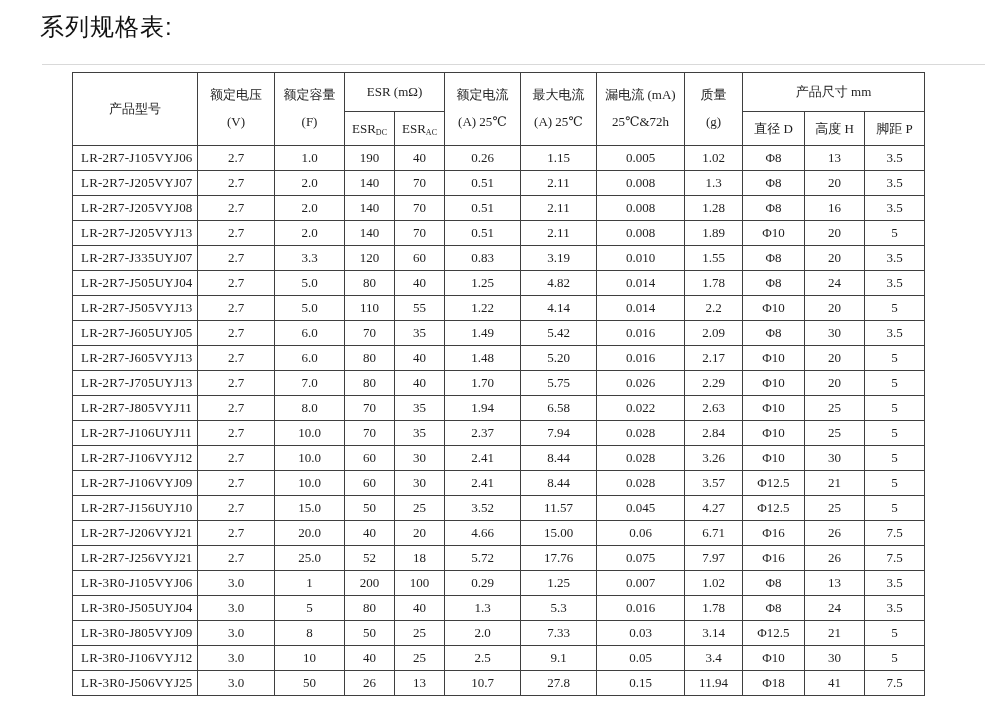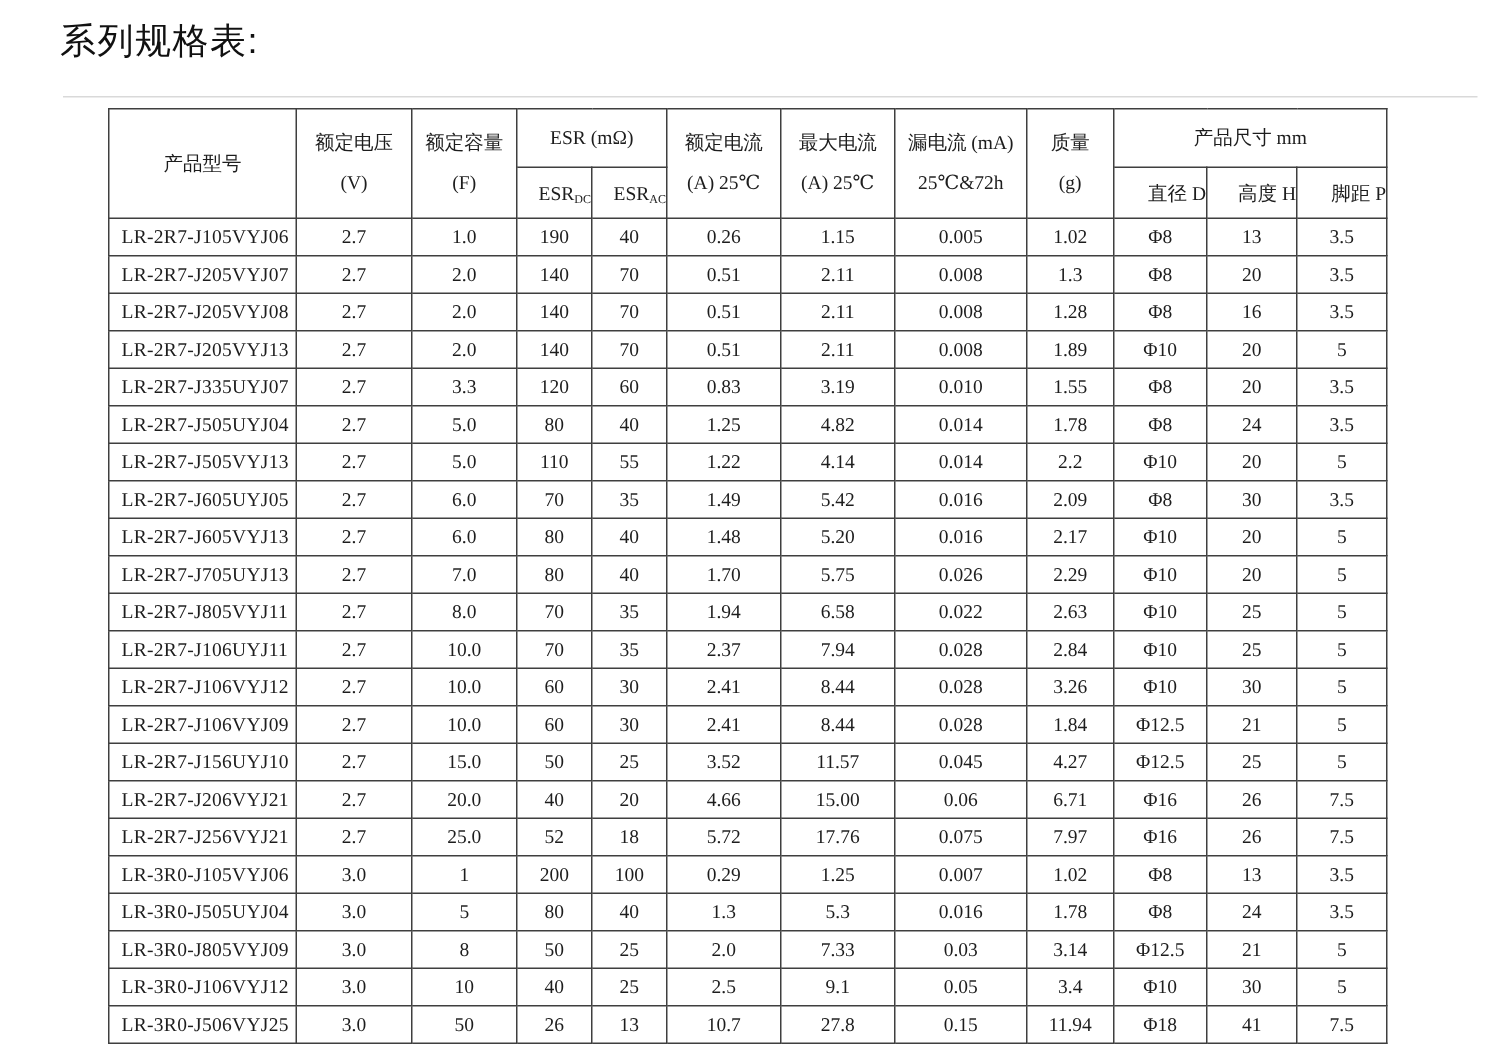--- a/index.html
+++ b/index.html
@@ -56,21 +56,21 @@
   }
   thead th { font-size: 13px; }
   .hdr-stack {
     display: flex;
     flex-direction: column;
     justify-content: space-evenly;
     height: 66px;
   }
   .hdr-line { line-height: 1.1; }
   tr.hdr-row-1 th { height: 38px; }
-  tr.hdr-row-2 th { height: 33px; text-align: right; }
+  tr.hdr-row-2 th { height: 33px; }
   tbody td { height: 24px; }
   tbody td.model-cell {
     text-align: left;
     padding-left: 8px;
     letter-spacing: 0.2px;
     font-family: Liberation Serif, serif;
   }
   sub.esr-sub {
     font-size: 8px;
     vertical-align: -2px;
@@ -344,21 +344,21 @@
         </tr>
         <tr>
           <td class="model-cell">LR-2R7-J106VYJ09</td>
           <td>2.7</td>
           <td>10.0</td>
           <td>60</td>
           <td>30</td>
           <td>2.41</td>
           <td>8.44</td>
           <td>0.028</td>
-          <td>1.84</td>
+          <td>3.57</td>
           <td>Φ12.5</td>
           <td>21</td>
           <td>5</td>
         </tr>
         <tr>
           <td class="model-cell">LR-2R7-J156UYJ10</td>
           <td>2.7</td>
           <td>15.0</td>
           <td>50</td>
           <td>25</td>

